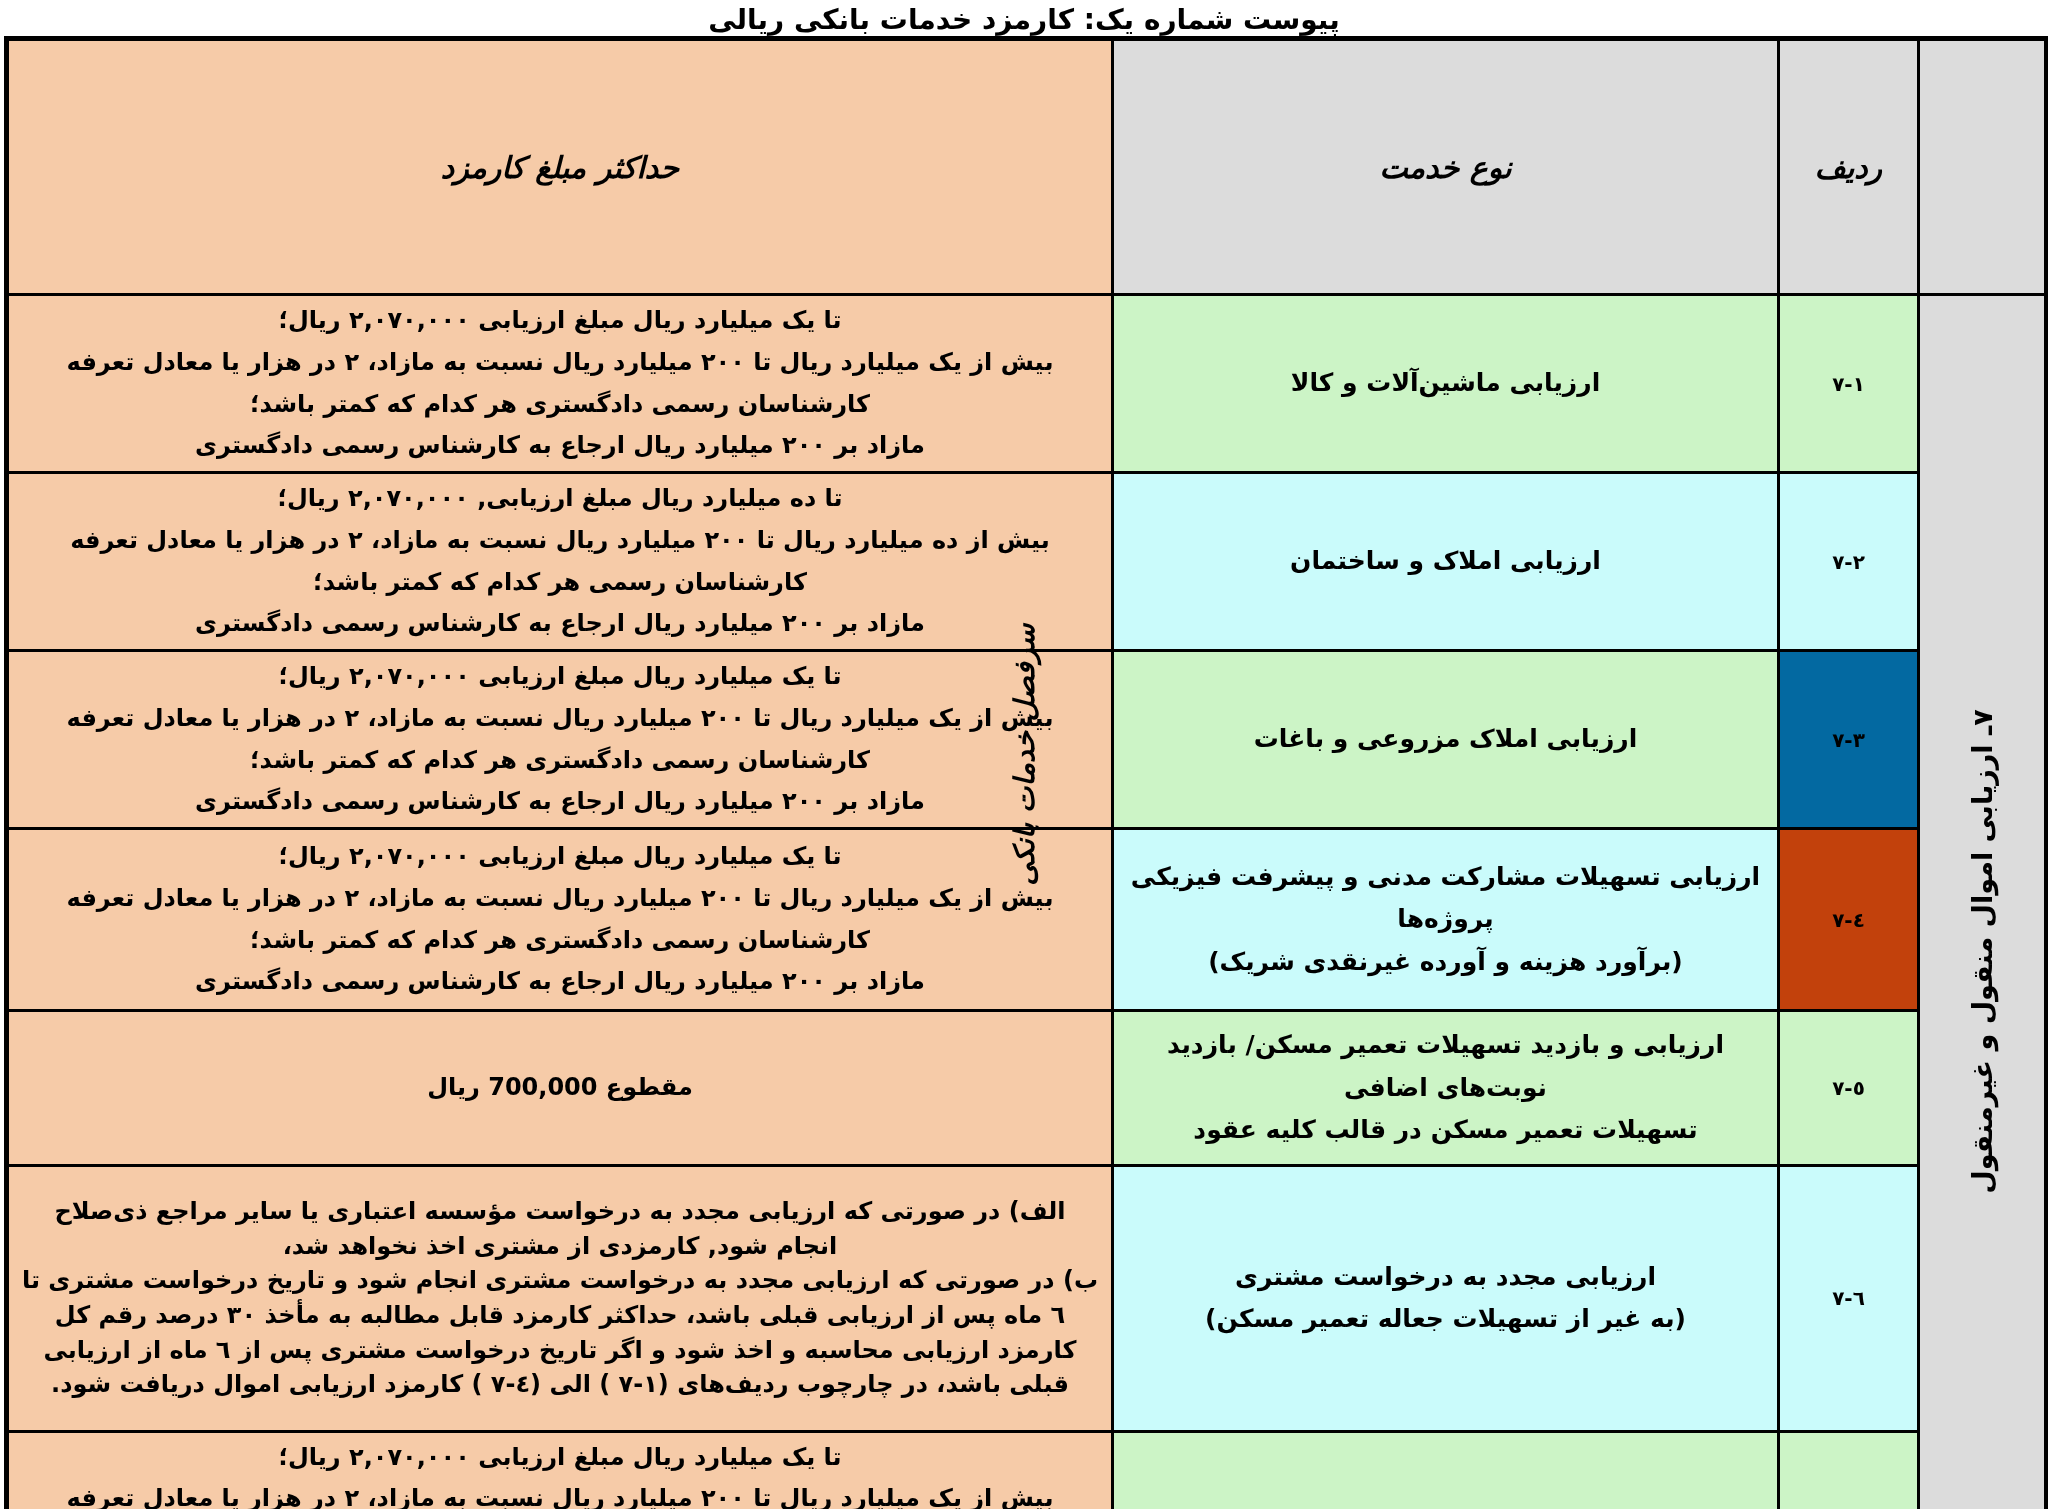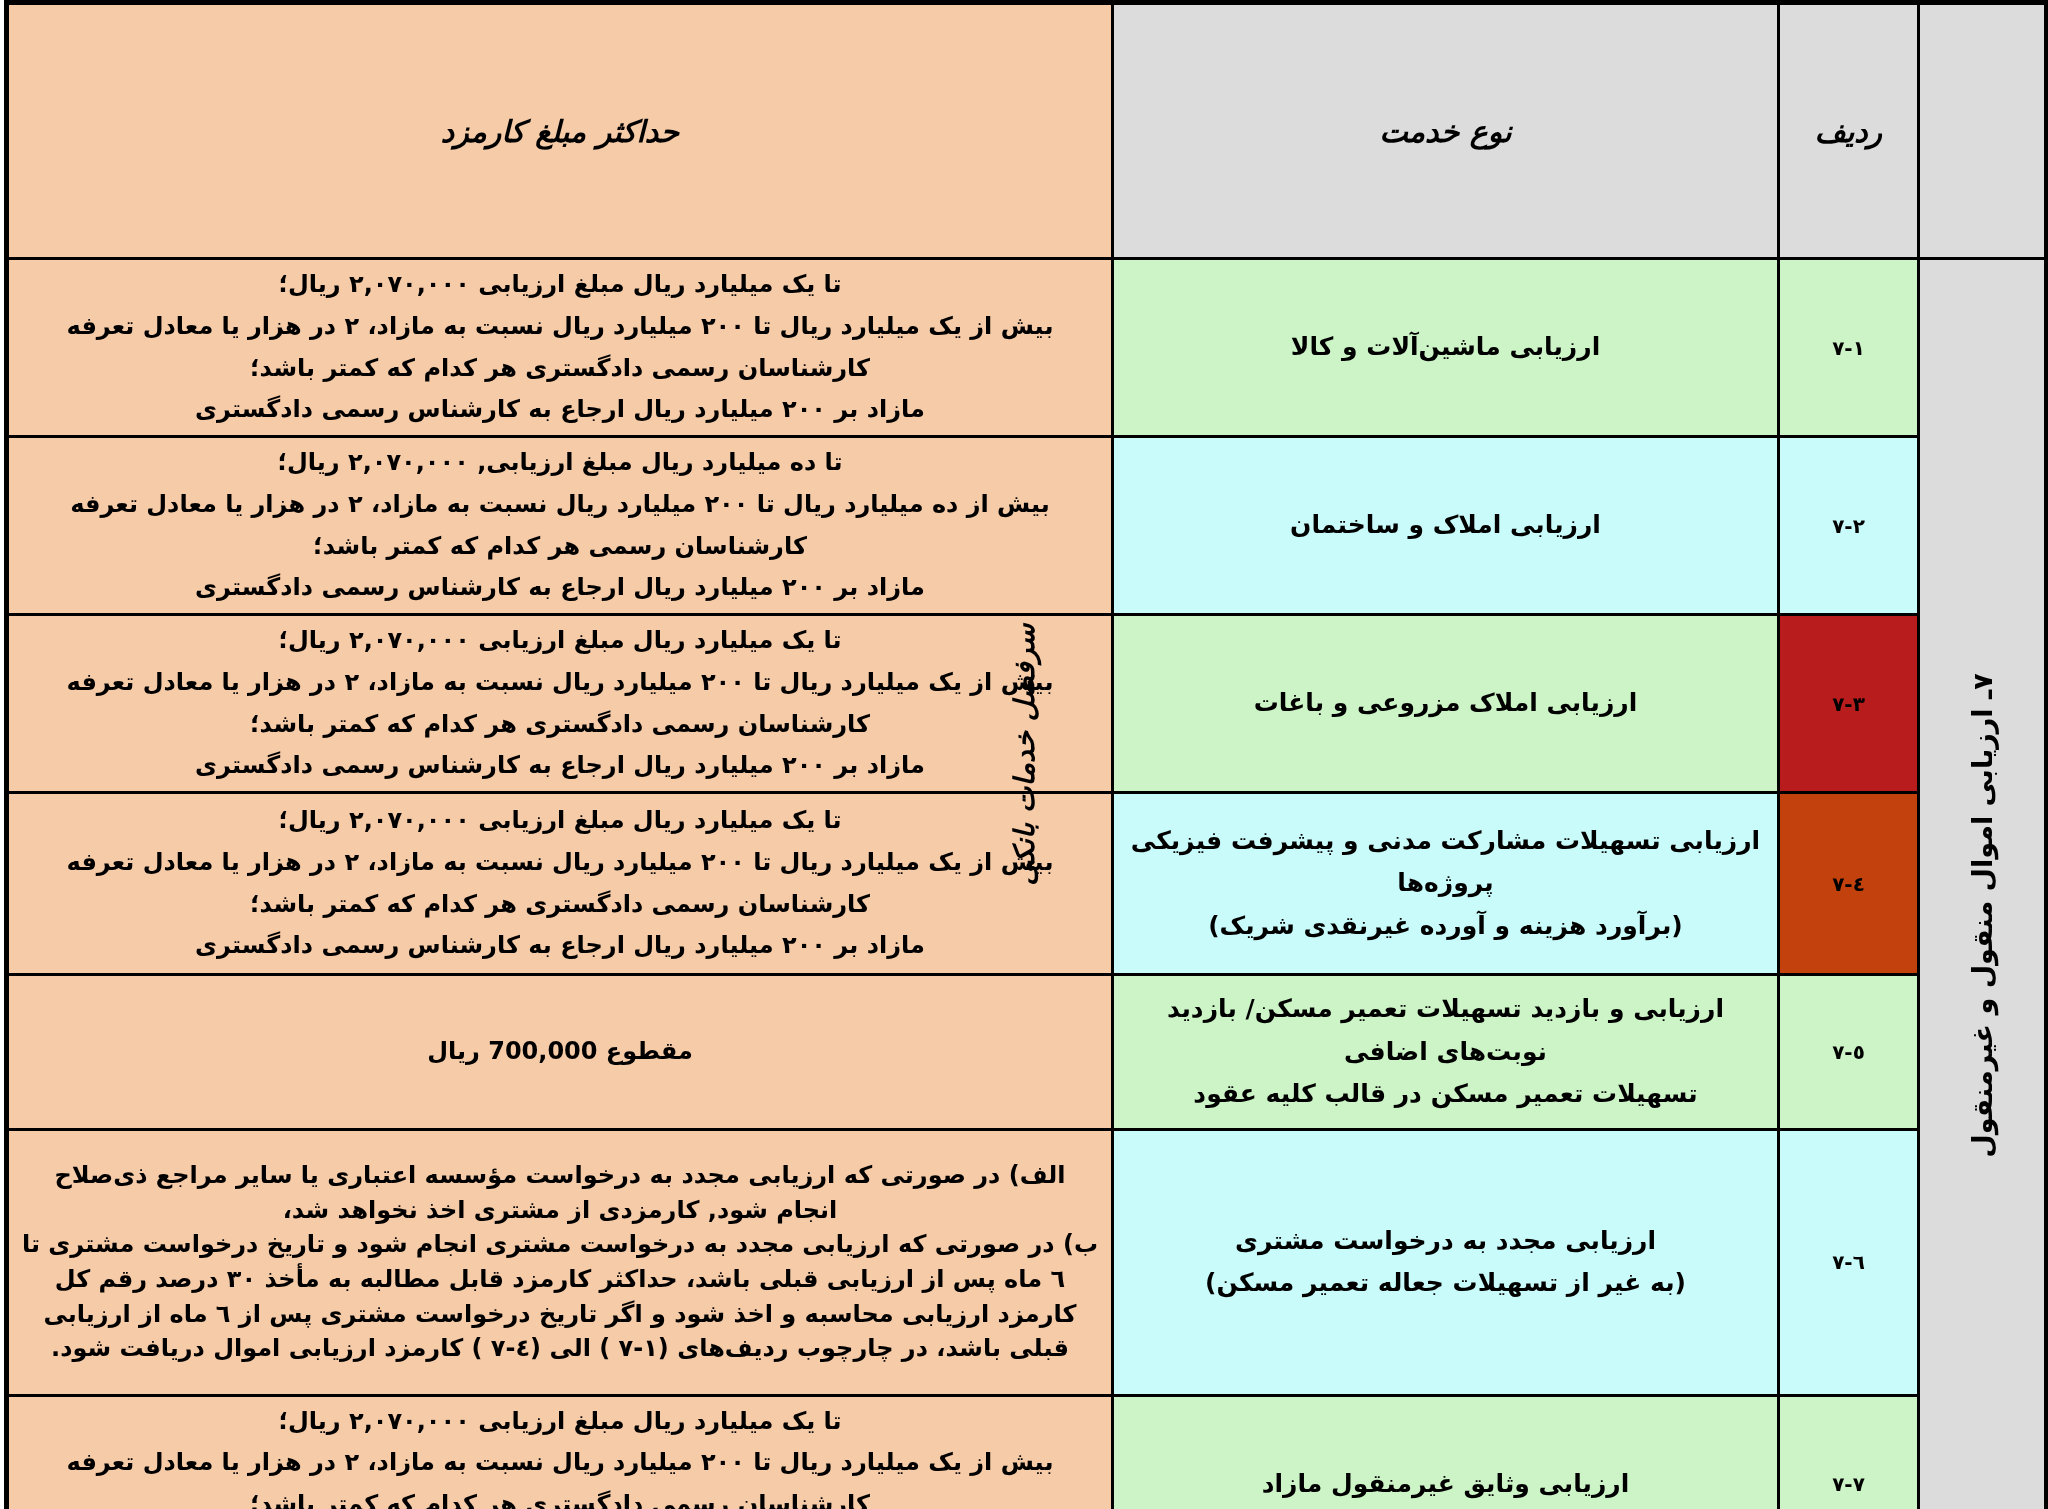--- a/index.html
+++ b/index.html
@@ -45,20 +45,21 @@
   td.sec-cell { position:relative; }
   .vbox { position:absolute; inset:0; display:flex; align-items:center; justify-content:center; overflow:visible; }
   .vtext { transform:rotate(-90deg); white-space:nowrap; direction:rtl; font-size:27px; }
   .vtext.head { font-size:28px; }
 </style>
 </head>
 <body>
 
 <div class="page">
 
+  <div class="title">پیوست شماره یک: کارمزد خدمات بانکی ریالی</div>
 
   <table class="fees" dir="rtl">
     <colgroup>
       <col style="width:128px">
       <col style="width:140px">
       <col style="width:666px">
       <col style="width:1106px">
     </colgroup>
 
     <tbody>
@@ -88,21 +89,21 @@
 
     <tr style="height:176px">
       <td class="no-cell" style="background-color: rgb(202, 251, 251);">۷-۲</td>
       <td class="svc-cell" style="background-color: rgb(202, 251, 251);">ارزیابی املاک و ساختمان</td>
       <td class="fee-cell" style="background-color: rgb(246, 203, 168);">تا ده میلیارد ریال مبلغ ارزیابی, ۲,۰۷۰,۰۰۰ ریال؛
 بیش از ده میلیارد ریال تا ۲۰۰ میلیارد ریال نسبت به مازاد، ۲ در هزار یا معادل تعرفه کارشناسان رسمی هر کدام که کمتر باشد؛
 مازاد بر ۲۰۰ میلیارد ریال ارجاع به کارشناس رسمی دادگستری</td>
     </tr>
 
     <tr style="height:176px">
-      <td class="no-cell" style="background-color: #b91c1c;">۷-۳</td>
+      <td class="no-cell" style="background-color: #0369a1;">۷-۳</td>
       <td class="svc-cell" style="background-color: rgb(204, 244, 198);">ارزیابی املاک مزروعی و باغات</td>
       <td class="fee-cell" style="background-color: rgb(246, 203, 168);">تا یک میلیارد ریال مبلغ ارزیابی ۲,۰۷۰,۰۰۰ ریال؛
 بیش از یک میلیارد ریال تا ۲۰۰ میلیارد ریال نسبت به مازاد، ۲ در هزار یا معادل تعرفه کارشناسان رسمی دادگستری هر کدام که کمتر باشد؛
 مازاد بر ۲۰۰ میلیارد ریال ارجاع به کارشناس رسمی دادگستری</td>
     </tr>
 
     <tr style="height:182px">
       <td class="no-cell" style="background-color: #c2410c;">۷-٤</td>
       <td class="svc-cell" style="background-color: rgb(202, 251, 251); text-align: center;">ارزیابی تسهیلات مشارکت مدنی و پیشرفت فیزیکی پروژه‌ها
 (برآورد هزینه و آورده غیرنقدی شریک)</td>

